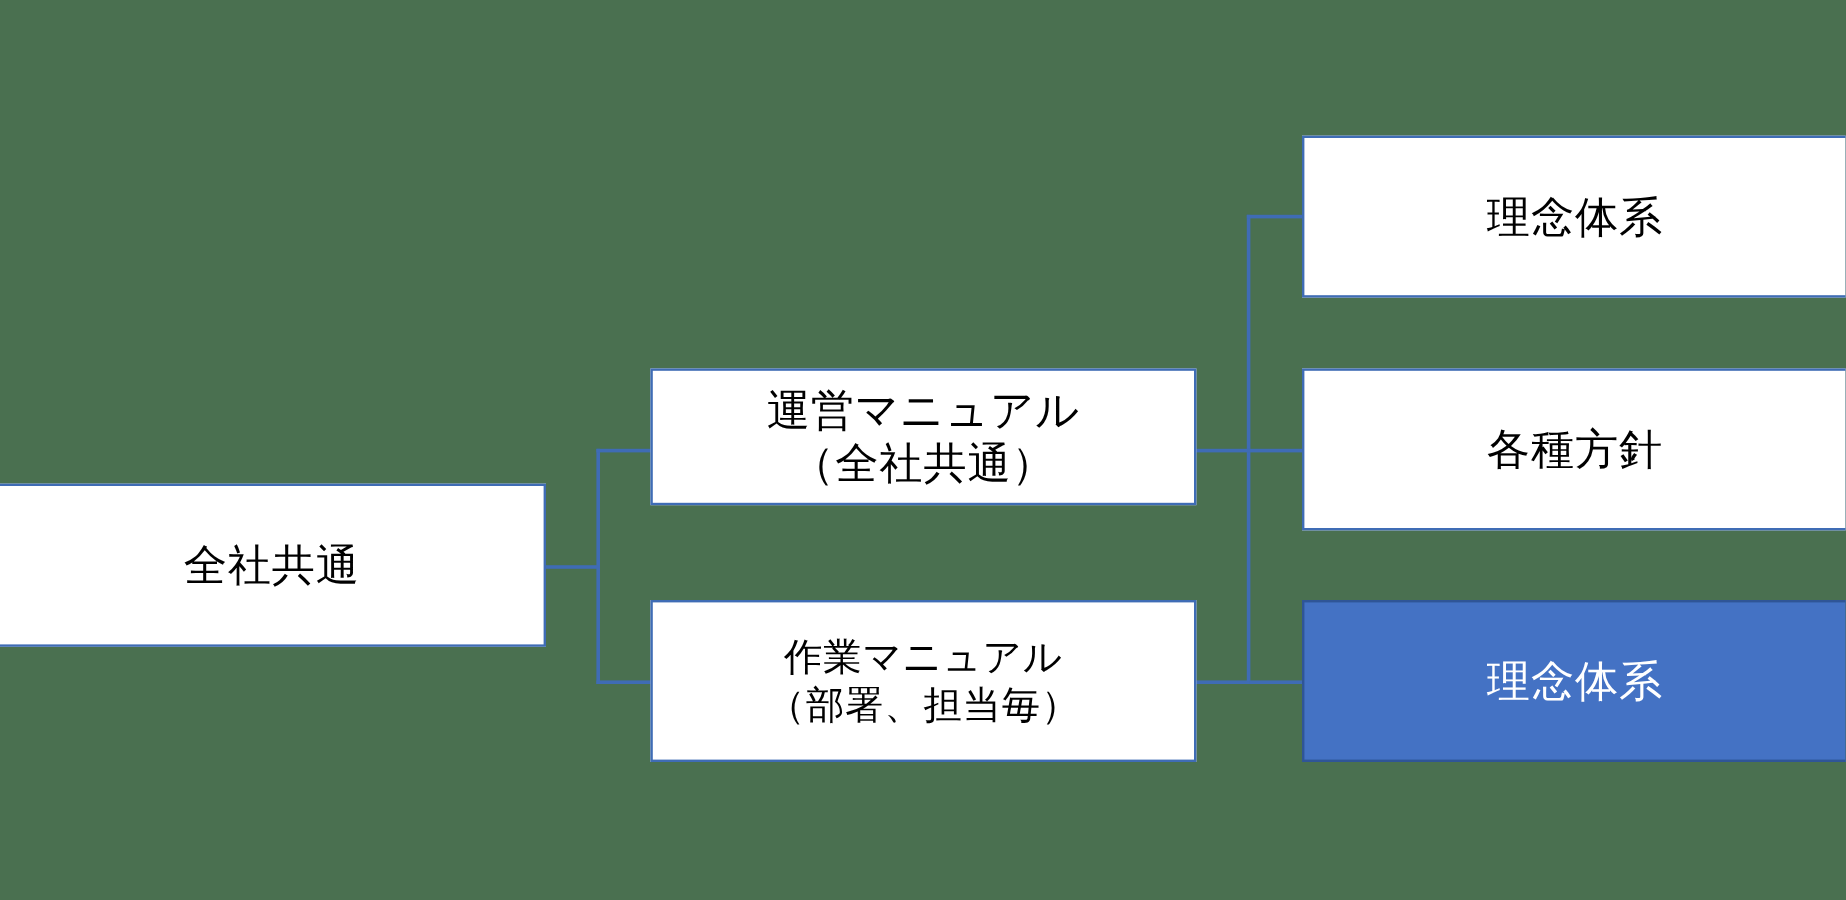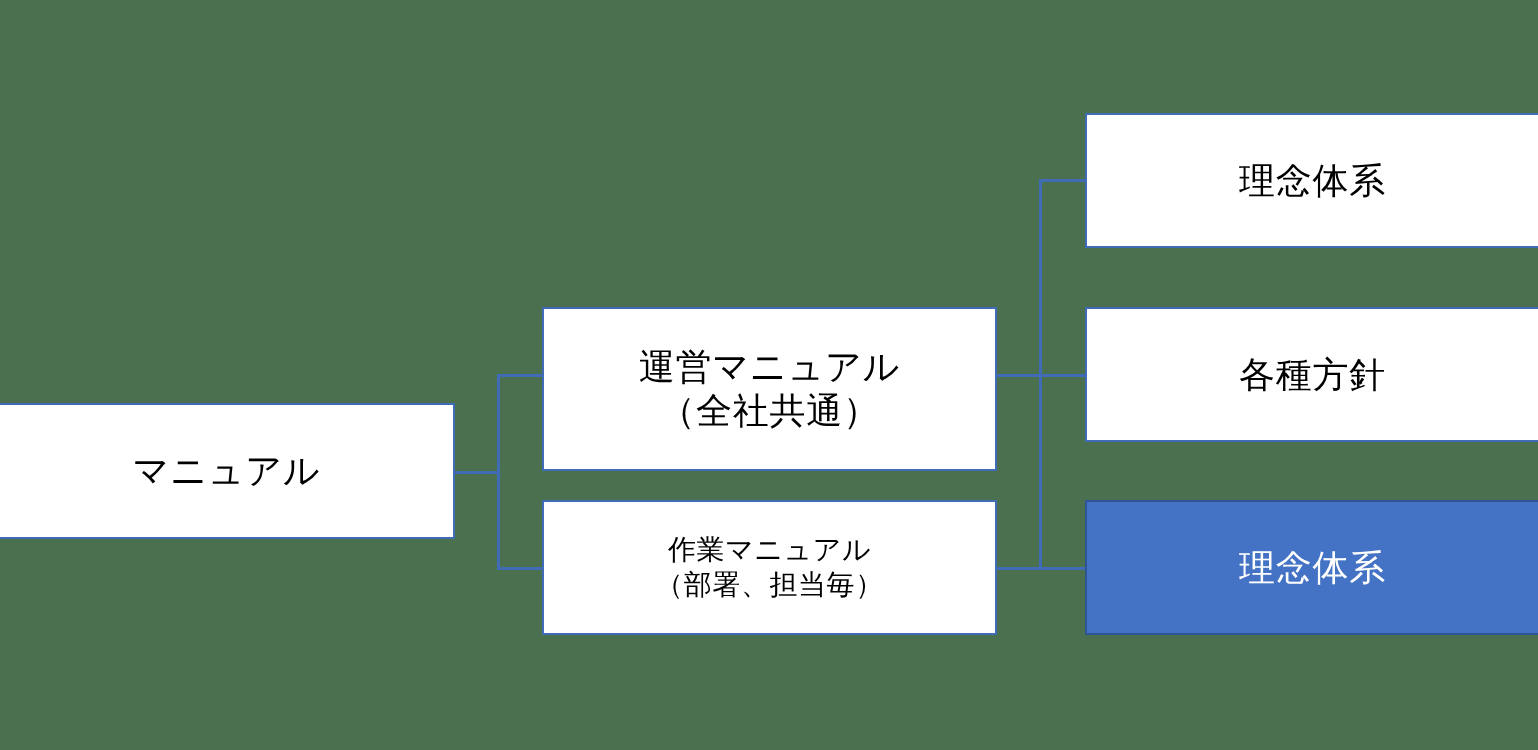--- a/index.html
+++ b/index.html
@@ -51,29 +51,29 @@
     left: -2px;
     top: 403px;
     width: 457px;
     height: 136px;
     font-size: 36px;
   }
   .node.mid1 {
     left: 542px;
     top: 307px;
     width: 455px;
-    height: 164px;
+    height: 114px;
     font-size: 36px;
   }
   .node.mid2 {
     left: 542px;
     top: 500px;
     width: 455px;
     height: 135px;
-    font-size: 28px;
+    font-size: 32px;
   }
   .node.leaf {
     left: 1085px;
     width: 455px;
     height: 135px;
     font-size: 36px;
   }
   .node.leaf1 { top: 113px; }
   .node.leaf2 { top: 307px; }
   .node.leaf3 {
@@ -93,21 +93,21 @@
   <div class="conn conn-h" style="left:497px; top:374px; width:48px;"></div>
   <div class="conn conn-h" style="left:497px; top:567px; width:48px;"></div>
 
   <div class="conn conn-v" style="left:1039px; top:179px; height:391px;"></div>
   <div class="conn conn-h" style="left:1039px; top:179px; width:49px;"></div>
   <div class="conn conn-h" style="left:995px; top:374px; width:93px;"></div>
   <div class="conn conn-h" style="left:1039px; top:567px; width:49px;"></div>
   <div class="conn conn-h" style="left:995px; top:567px; width:46px;"></div>
 
   <div class="node root">
-    <span class="label">マニュアル</span>
+    <span class="label">全社共通</span>
   </div>
 
   <div class="node mid1">
     <span class="label">運営マニュアル
 （全社共通）</span>
   </div>
   <div class="node mid2">
     <span class="label">作業マニュアル
 （部署、担当毎）</span>
   </div>

